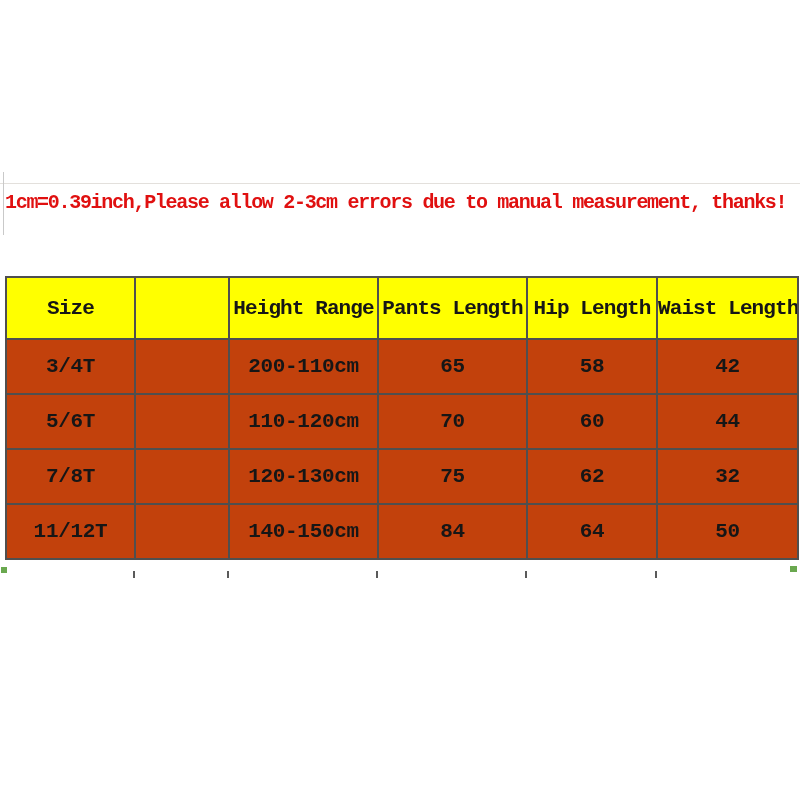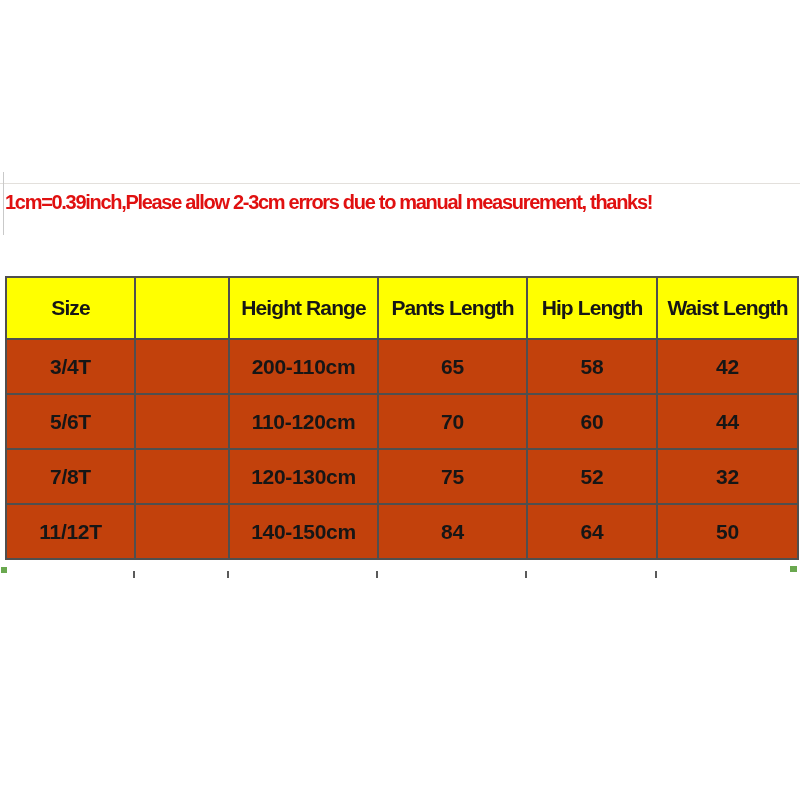--- a/index.html
+++ b/index.html
@@ -2,21 +2,21 @@
 <html><head>
 <meta charset="utf-8">
 <style>
   html, body { margin: 0; padding: 0; background: #ffffff; }
   .canvas {
     position: relative;
     width: 800px;
     height: 800px;
     background: #ffffff;
     overflow: hidden;
-    font-family: Liberation Sans, sans-serif;
+    font-family: Liberation Mono, monospace;
   }
 
   
   .artifact-hline {
     position: absolute;
     left: 0; top: 183;
     top: 183px;
     width: 800px; height: 1px;
     background: #e3e0dc;
   }
@@ -131,21 +131,21 @@
         <td>110-120cm</td>
         <td>70</td>
         <td>60</td>
         <td>44</td>
       </tr>
       <tr>
         <td>7/8T</td>
         <td></td>
         <td>120-130cm</td>
         <td>75</td>
-        <td>52</td>
+        <td>62</td>
         <td>32</td>
       </tr>
       <tr>
         <td>11/12T</td>
         <td></td>
         <td>140-150cm</td>
         <td>84</td>
         <td>64</td>
         <td>50</td>
       </tr>

